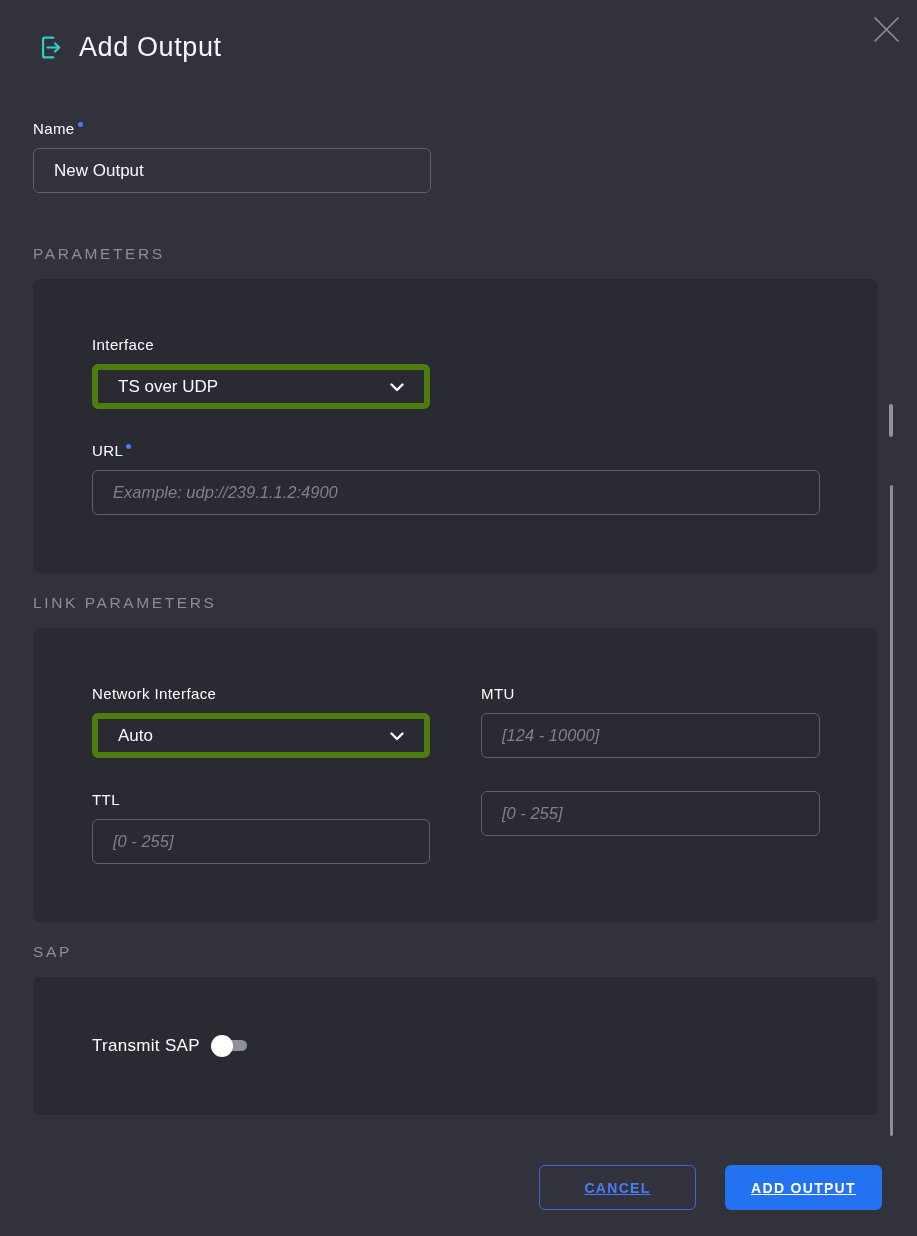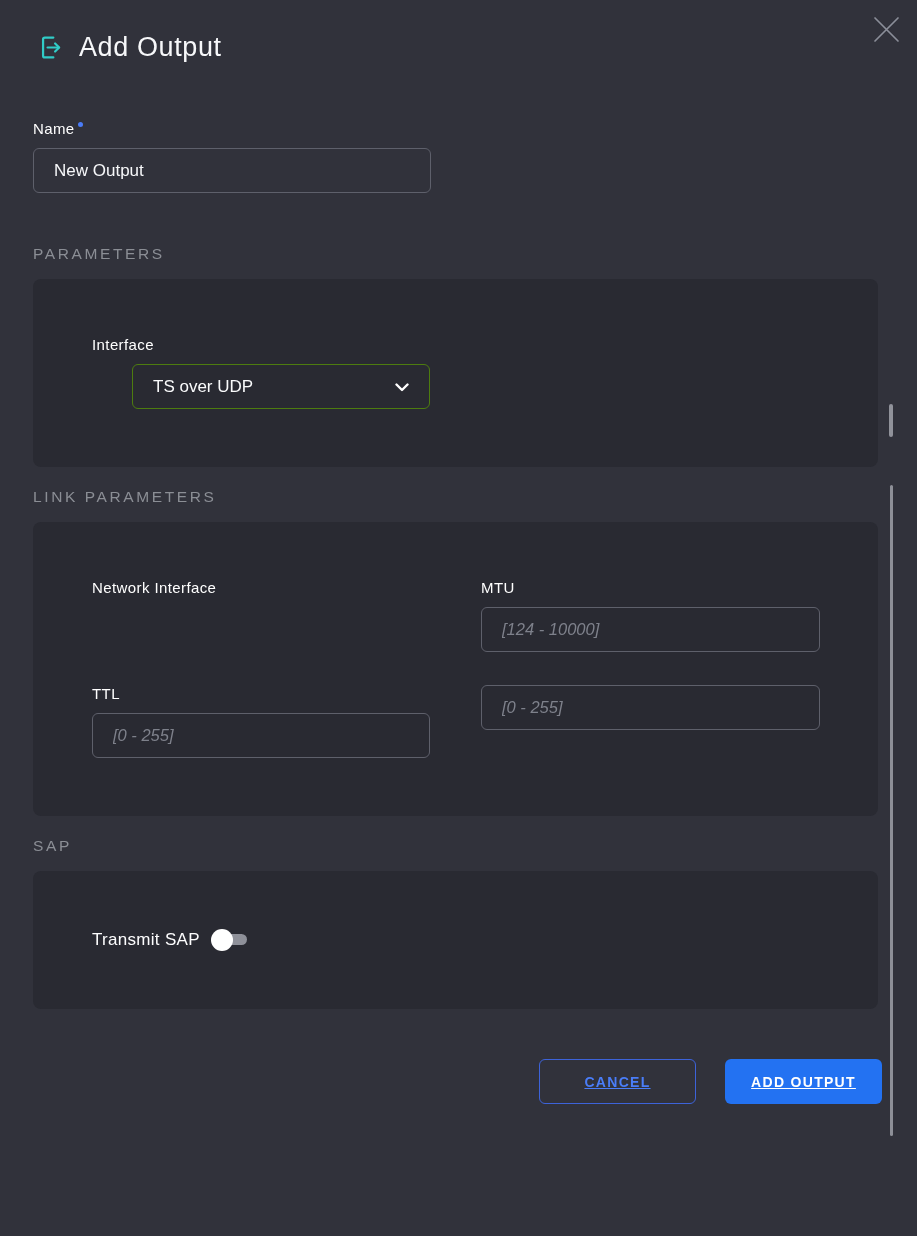--- a/index.html
+++ b/index.html
@@ -86,30 +86,29 @@
     padding: 0 20px;
     outline: none;
   }
   .text-input::placeholder {
     color: #7e818b;
     font-style: italic;
     font-size: 16.5px;
   }
   .select-box {
     height: 45px;
-    border: 1px solid #4d7c0f;
+    border: 6px solid #4d7c0f;
     border-radius: 6px;
     display: flex;
     align-items: center;
     justify-content: space-between;
     padding: 0 20px;
     cursor: pointer;
     color: #fafbfc;
     font-size: 17px;
-    margin-left: 40px;
   }
 
   .name-block {
     margin: 57px 0 0 33px;
     width: 398px;
   }
 
   .params-panel .field-protocol { width: 338px; }
   .params-panel .field-url { margin-top: 33px; width: 728px; }
 
@@ -225,28 +224,43 @@
     </div>
     <div class="select-box">
       <span>TS over UDP</span>
       <span>
         <svg width="14" height="9" viewBox="0 0 14 9">
           <path d="M1.5 1.5 L7 7 L12.5 1.5" stroke="#ffffff" stroke-width="2.4" fill="none" stroke-linecap="round" stroke-linejoin="round"></path>
         </svg>
       </span>
     </div>
   </div>
+  <div class="field-url">
+    <div class="field-label">
+      <span>URL</span>
+      <span class="req-dot"></span>
+    </div>
+    <input class="text-input" type="text" placeholder="Example: udp://239.1.1.2:4900" style="">
+  </div>
 </div>
 
 <div class="section-title">LINK PARAMETERS</div>
 <div class="panel">
   <div class="grid-2">
     <div>
       <div class="field-label">
         <span>Network Interface</span>
+      </div>
+      <div class="select-box">
+        <span>Auto</span>
+        <span>
+          <svg width="14" height="9" viewBox="0 0 14 9">
+            <path d="M1.5 1.5 L7 7 L12.5 1.5" stroke="#ffffff" stroke-width="2.4" fill="none" stroke-linecap="round" stroke-linejoin="round"></path>
+          </svg>
+        </span>
       </div>
     </div>
     <div>
       <div class="field-label">
         <span>MTU</span>
       </div>
       <input class="text-input" type="text" placeholder="[124 - 10000]" style="">
     </div>
     <div>
       <div class="field-label">

